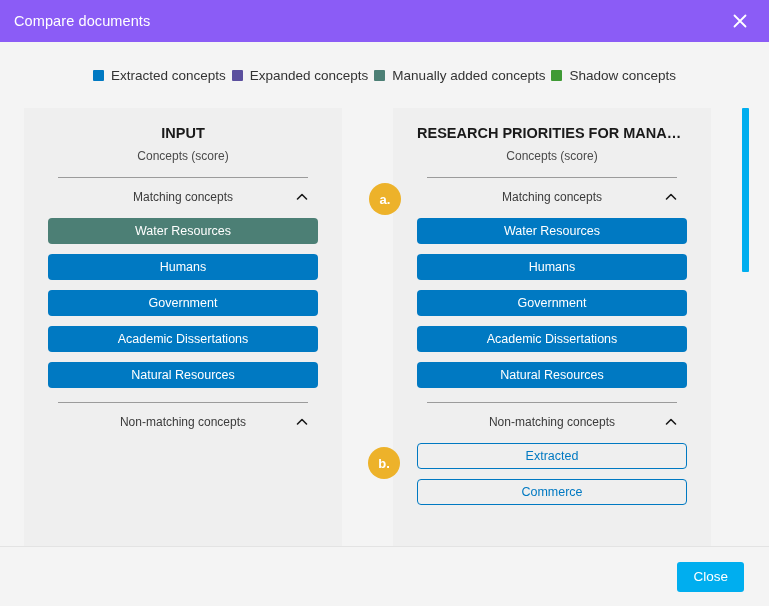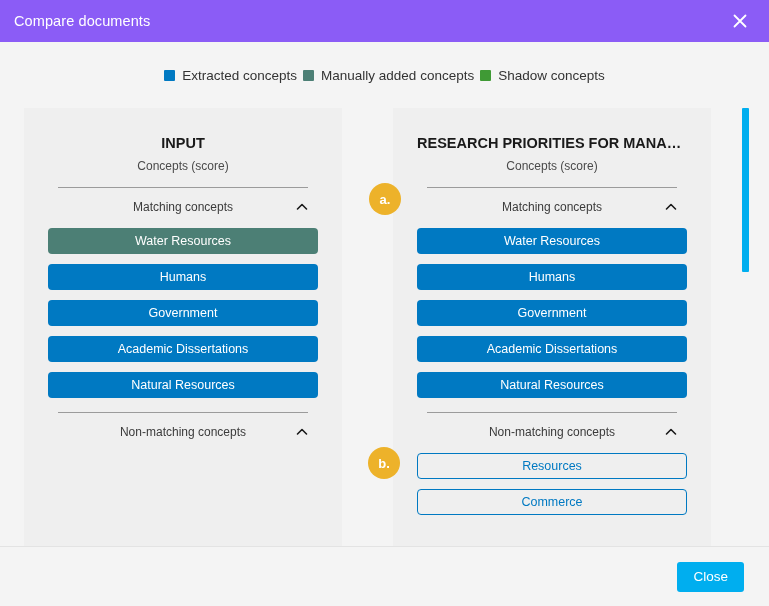--- a/index.html
+++ b/index.html
@@ -83,21 +83,21 @@
     overflow: hidden;
   }
   .panel.left  { left: 24px; }
   .panel.right { left: 393px; }
 
   .panel-title {
     text-align: center;
     font-size: 14.5px;
     font-weight: bold;
     color: #1a1a1a;
-    margin-top: 27px;
+    margin-top: 17px;
     white-space: nowrap;
     overflow: hidden;
     text-overflow: ellipsis;
   }
   .panel-subtitle {
     text-align: center;
     font-size: 12px;
     color: #4a4a4a;
     margin-top: 8px;
   }
@@ -216,20 +216,24 @@
     <svg width="18" height="18" viewBox="0 0 18 18" aria-hidden="true">
       <path d="M3.5 3.5 L14.5 14.5 M14.5 3.5 L3.5 14.5" stroke="#ffffff" stroke-width="1.8" stroke-linecap="round" fill="none"></path>
     </svg>
   </div>
 </div>
 
 <div class="legend">
     <div class="legend-item">
       <span class="legend-swatch" style="background: rgb(0, 121, 194);"></span>
       <span class="legend-label">Extracted concepts</span>
+    </div>
+    <div class="legend-item">
+      <span class="legend-swatch" style="background: rgb(91, 79, 158);"></span>
+      <span class="legend-label">Expanded concepts</span>
     </div>
     <div class="legend-item">
       <span class="legend-swatch" style="background: rgb(76, 127, 117);"></span>
       <span class="legend-label">Manually added concepts</span>
     </div>
     <div class="legend-item">
       <span class="legend-swatch" style="background: rgb(63, 154, 53);"></span>
       <span class="legend-label">Shadow concepts</span>
     </div>
   </div>
@@ -293,21 +297,21 @@
         <div class="section-divider"></div>
         <div class="section-header">
           <span class="section-header-label">Non-matching concepts</span>
           <span class="chevron">
             <svg width="14" height="14" viewBox="0 0 14 14">
               <path d="M2.5 9 L7 4.5 L11.5 9" stroke="#1a1a1a" stroke-width="1.6" fill="none" stroke-linecap="round" stroke-linejoin="round"></path>
             </svg>
           </span>
         </div>
         <div class="chip-list">
-          <div class="chip outline" style="border-color: rgb(0, 121, 194); color: rgb(0, 121, 194);">Resources</div>
+          <div class="chip outline" style="border-color: rgb(0, 121, 194); color: rgb(0, 121, 194);">Extracted</div>
           <div class="chip outline" style="border-color: rgb(0, 121, 194); color: rgb(0, 121, 194);">Commerce</div>
         </div>
       </div>
     </div>
   </div>
 
 <div class="marker" id="marker-a">a.</div>
 <div class="marker" id="marker-b">b.</div>
 
 <div class="scrollbar-track"></div>

